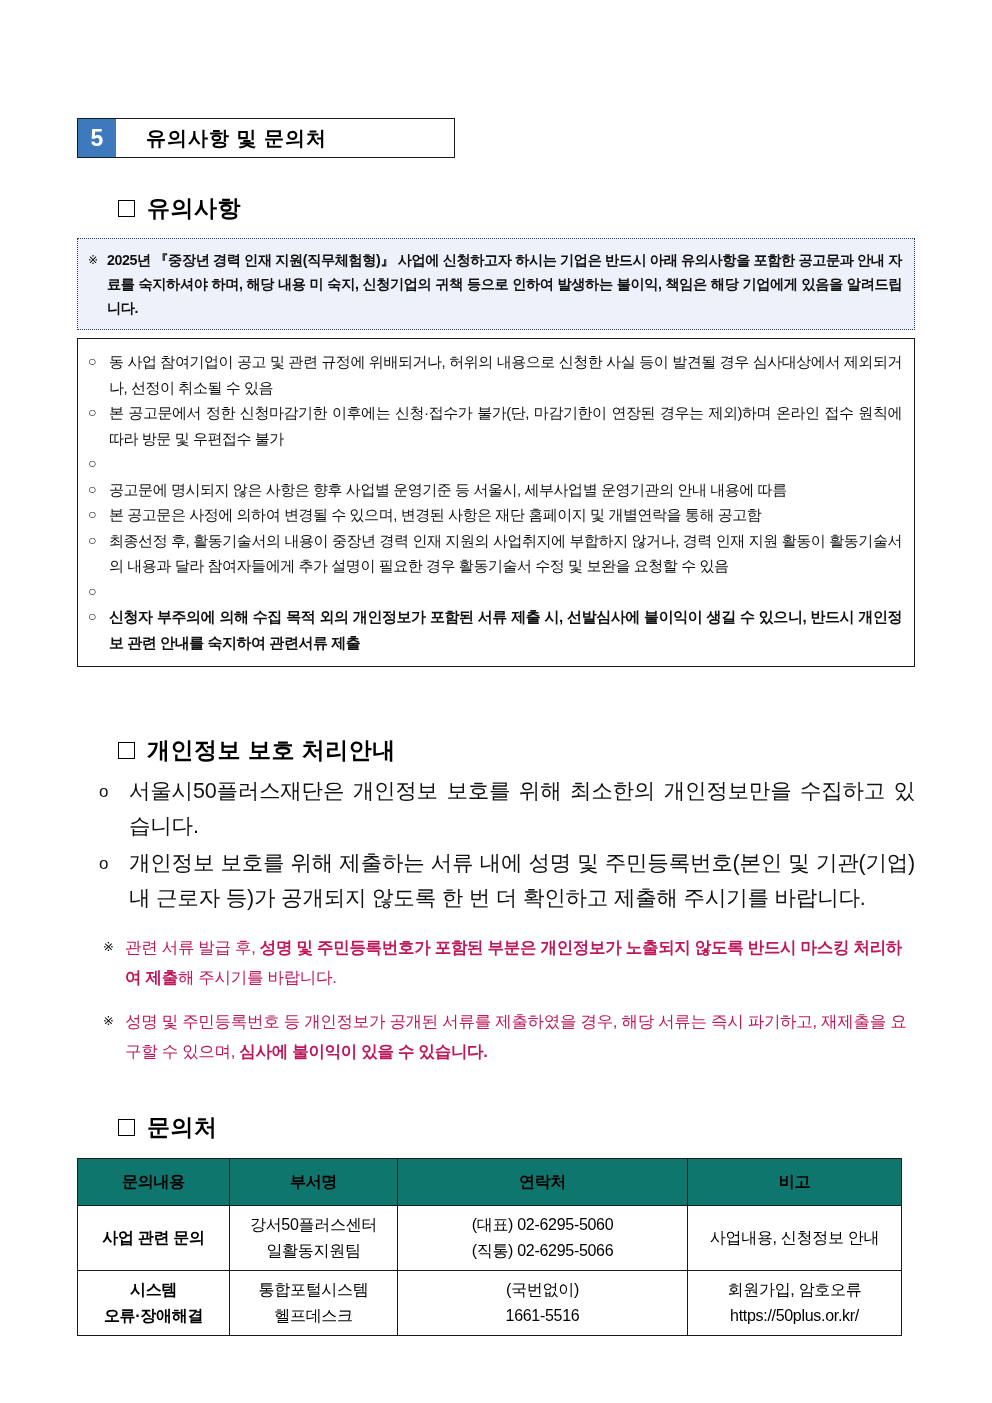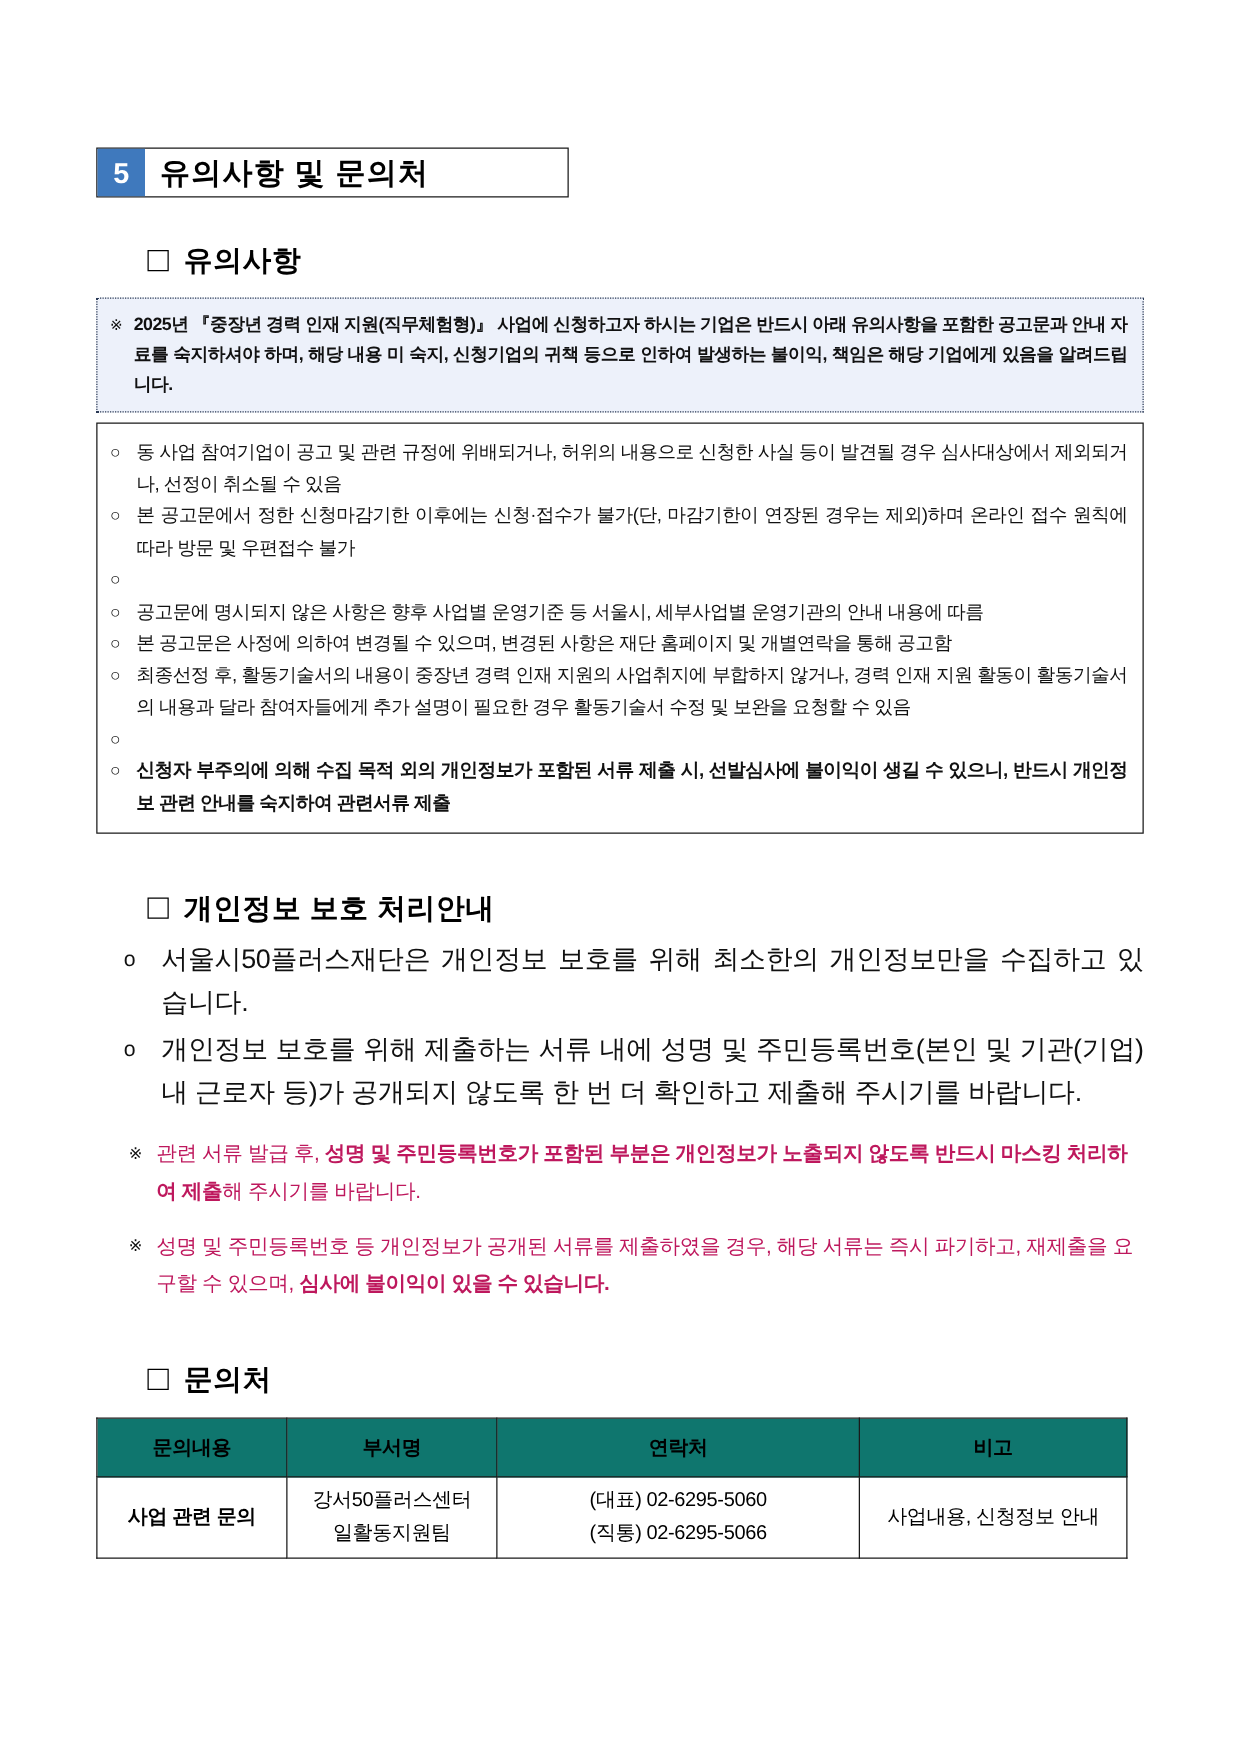--- a/index.html
+++ b/index.html
@@ -40,22 +40,22 @@
     font-weight: bold;
     display: flex;
     align-items: center;
     justify-content: center;
     letter-spacing: 0px;
   }
   .banner-title {
     flex: 1;
     display: flex;
     align-items: center;
-    padding-left: 12px;
-    font-size: 24px;
+    padding-left: 30px;
+    font-size: 20px;
     font-weight: bold;
     letter-spacing: 1px;
     color: #000;
     text-align: right;
   }
 
   
   .subhead {
     display: flex;
     align-items: center;
@@ -67,21 +67,21 @@
   }
   .sq {
     display: inline-block;
     width: 17px;
     height: 17px;
     border: 1.8px solid #000;
     box-sizing: border-box;
     flex: none;
   }
   .subhead-1 { margin-top: 35px; }
-  .subhead-2 { margin-top: 44px; }
+  .subhead-2 { margin-top: 68px; }
   .subhead-3 { margin-top: 46px; }
 
   
   .notice-box {
     margin-top: 14px;
     border: 1.4px dotted #2b3a55;
     background: #edf1fa;
     padding: 9px 12px 9px 10px;
     box-sizing: border-box;
   }
@@ -329,16 +329,34 @@
           <span class="sp">일활동지원팀</span>
         </td>
         <td>
           <span class="sp">(대표) 02-6295-5060</span>
           <span class="sp line-b">(직통) 02-6295-5066</span>
         </td>
         <td>
           <span class="sp">사업내용, 신청정보 안내</span>
         </td>
       </tr>
+      <tr class="row-h">
+        <td class="cell-bold">
+          <span class="sp">시스템</span>
+          <span class="sp">오류·장애해결</span>
+        </td>
+        <td>
+          <span class="sp">통합포털시스템</span>
+          <span class="sp">헬프데스크</span>
+        </td>
+        <td>
+          <span class="sp">(국번없이)</span>
+          <span class="sp">1661-5516</span>
+        </td>
+        <td>
+          <span class="sp">회원가입, 암호오류</span>
+          <span class="sp">https://50plus.or.kr/</span>
+        </td>
+      </tr>
     </tbody>
   </table>
 
 </div>
 
 </body></html>

